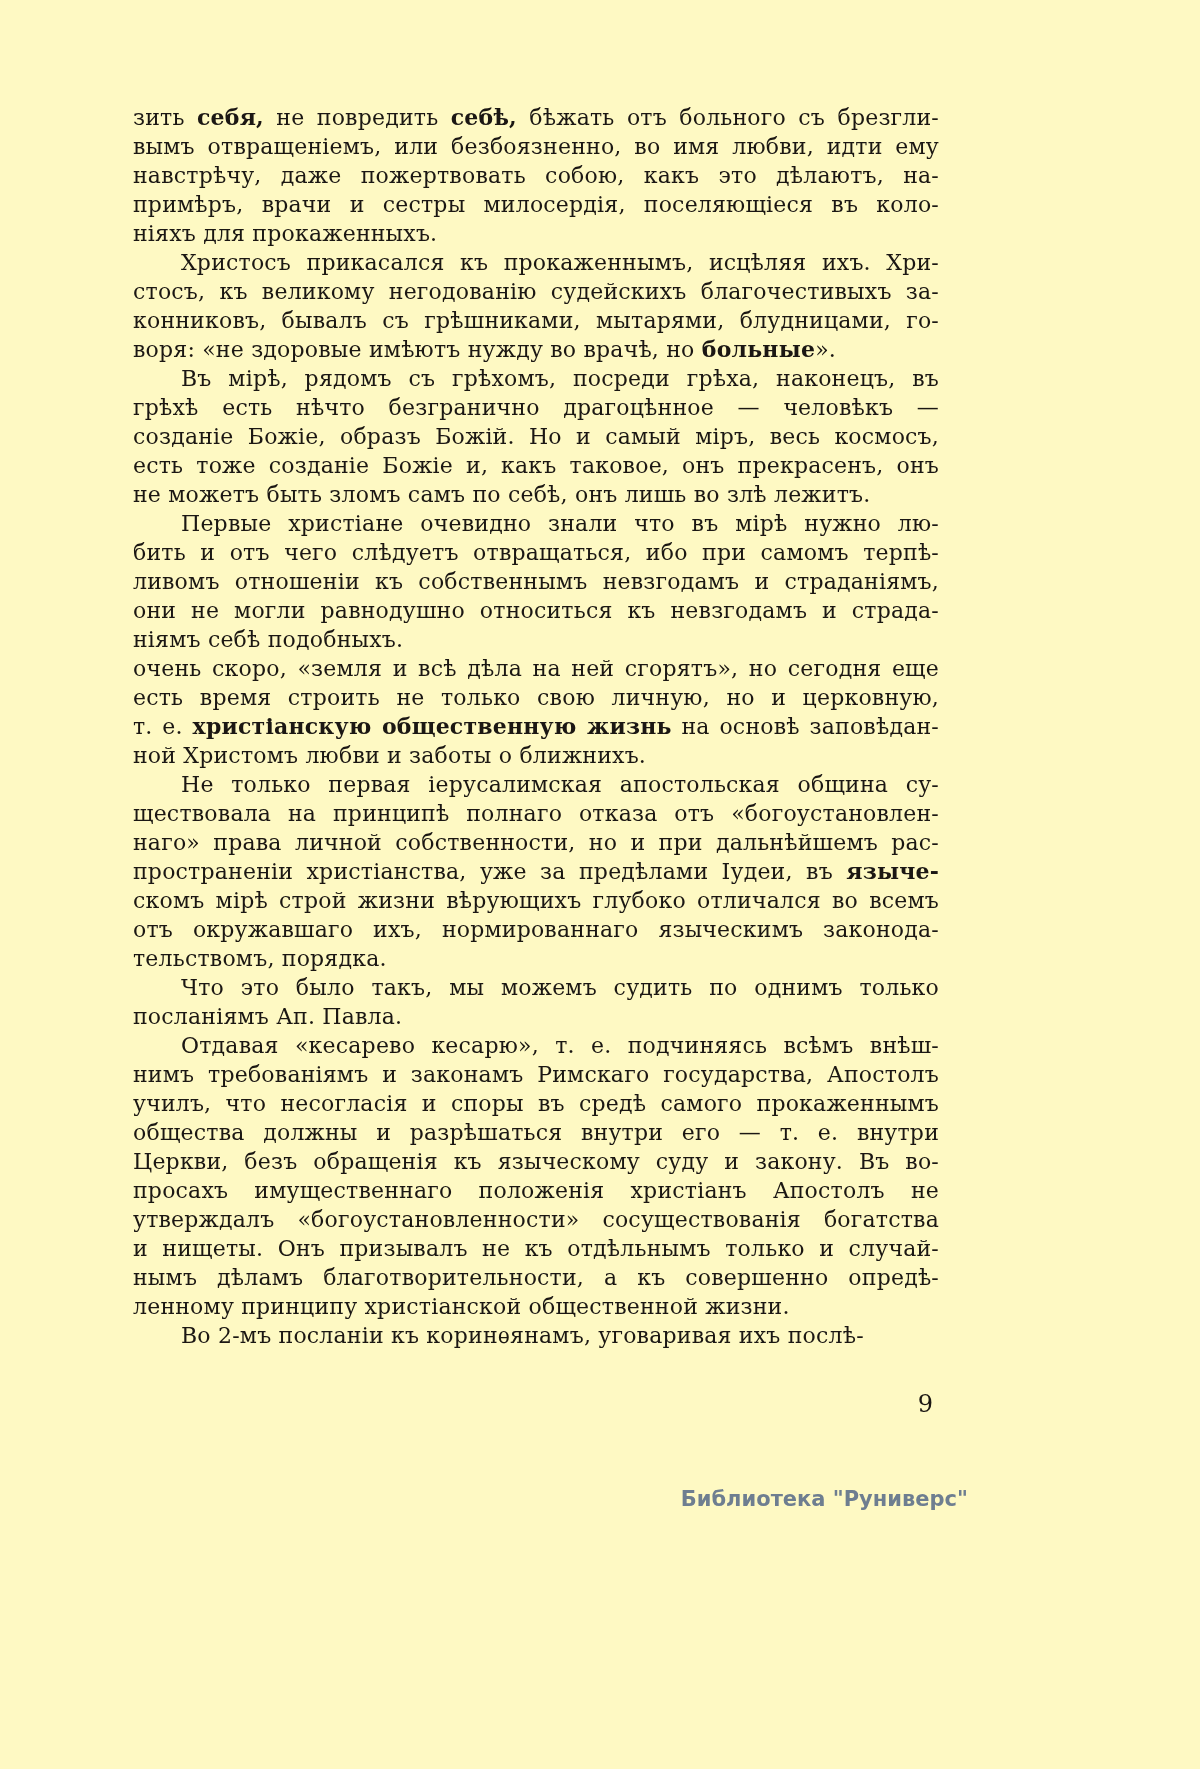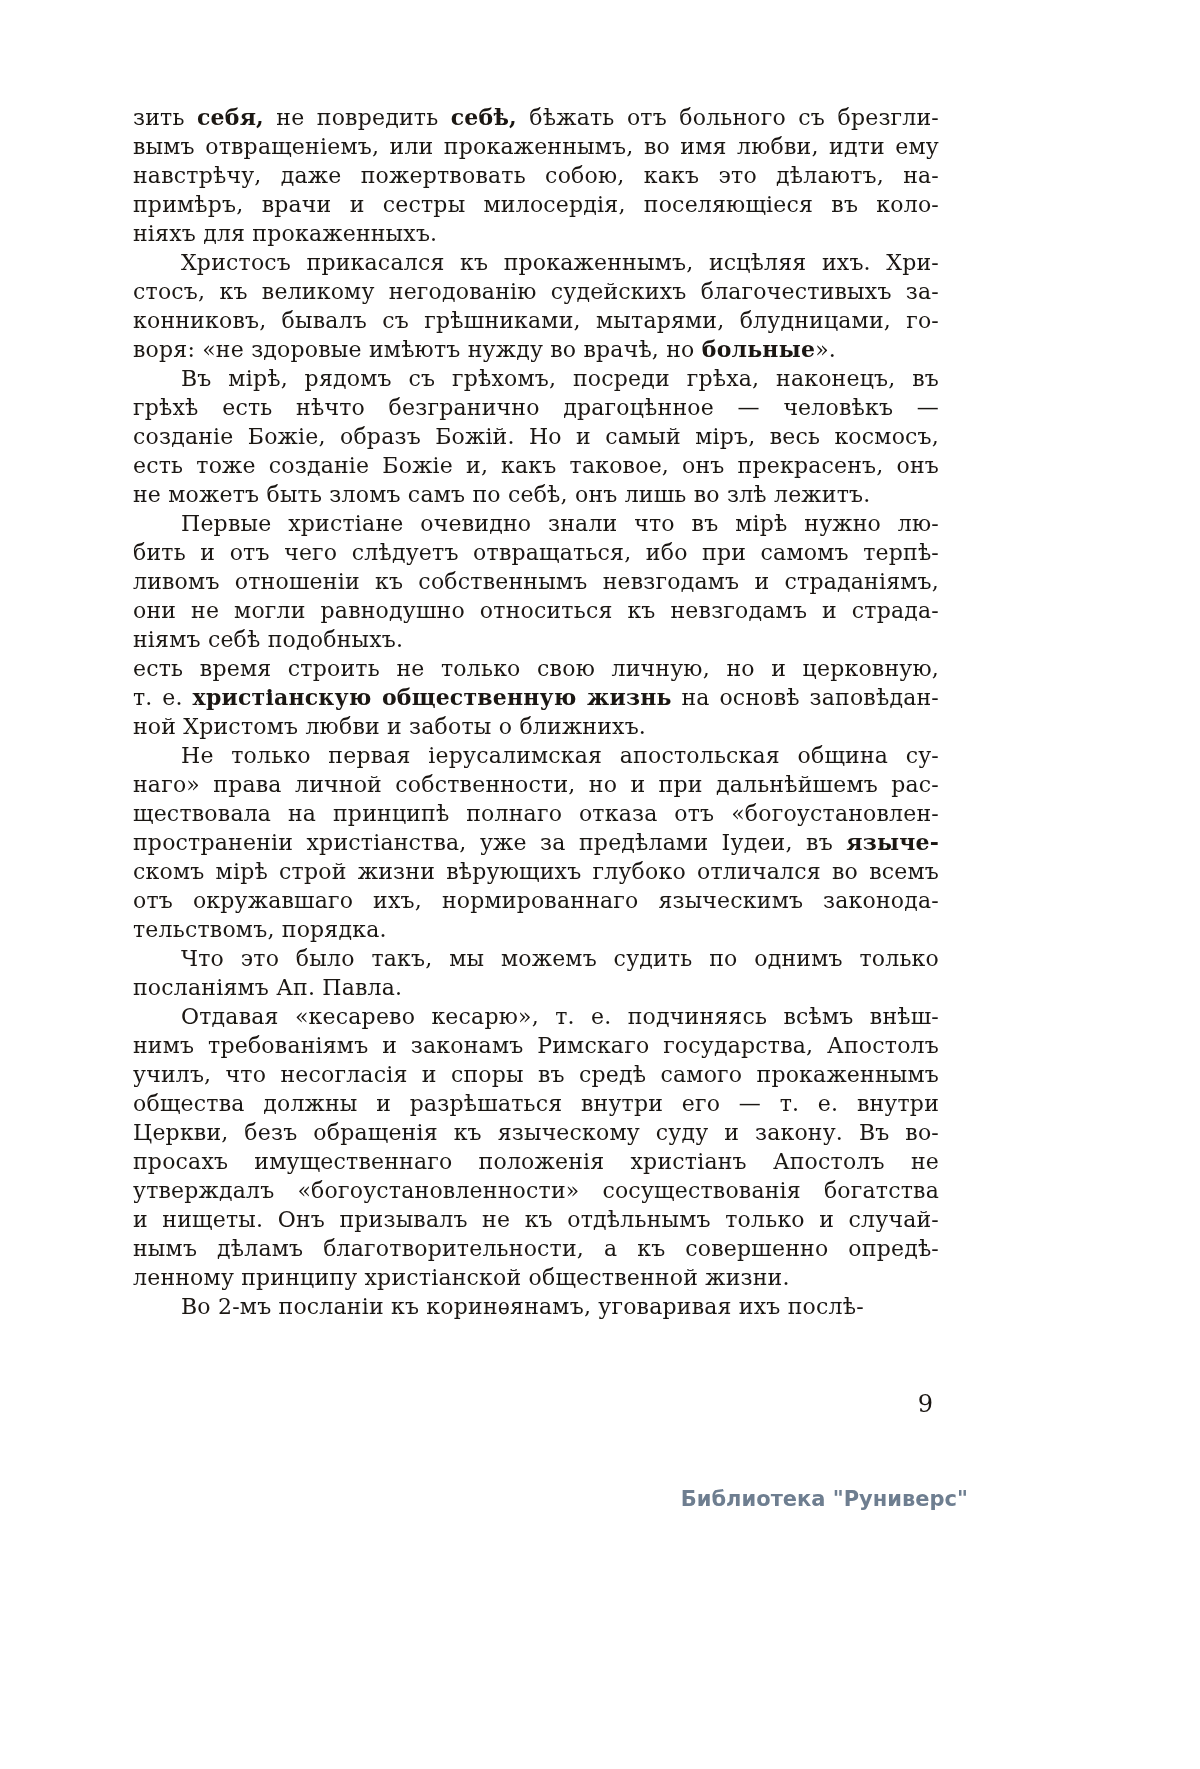--- a/index.html
+++ b/index.html
@@ -54,25 +54,25 @@
     right: 232px;
     font-family: "DejaVu Sans", "Liberation Sans", sans-serif;
     font-weight: bold;
     font-size: 21px;
     line-height: 25px;
   }
 </style>
 </head>
 <body>
 
-<div class="page" style="background: #ffffff; color: rgb(27, 23, 19);">
+<div class="page" style="background: #fef9c3; color: rgb(27, 23, 19);">
   <div class="text-block">
       <p class="para">
         <span class="line"><span>зить </span><strong>себя,</strong><span> не повредить </span><strong>себѣ,</strong><span> бѣжать отъ больного съ брезгли-</span></span>
-        <span class="line"><span>вымъ отвращеніемъ, или прокаженнымъ, во имя любви, идти ему</span></span>
+        <span class="line"><span>вымъ отвращеніемъ, или безбоязненно, во имя любви, идти ему</span></span>
         <span class="line"><span>навстрѣчу, даже пожертвовать собою, какъ это дѣлаютъ, на-</span></span>
         <span class="line"><span>примѣръ, врачи и сестры милосердія,  поселяющіеся въ коло-</span></span>
         <span class="line last"><span>ніяхъ для прокаженныхъ.</span></span>
       </p>
       <p class="para">
         <span class="line indent"><span>Христосъ прикасался къ прокаженнымъ, исцѣляя ихъ. Хри-</span></span>
         <span class="line"><span>стосъ, къ великому негодованію судейскихъ благочестивыхъ за-</span></span>
         <span class="line"><span>конниковъ, бывалъ съ грѣшниками, мытарями, блудницами, го-</span></span>
         <span class="line last"><span>воря: «не здоровые имѣютъ нужду во врачѣ, но </span><strong>больные</strong><span>».</span></span>
       </p>
@@ -84,28 +84,29 @@
         <span class="line last"><span>не можетъ быть зломъ самъ по себѣ, онъ лишь во злѣ лежитъ.</span></span>
       </p>
       <p class="para">
         <span class="line indent"><span>Первые христіане очевидно знали что въ мірѣ нужно лю-</span></span>
         <span class="line"><span>бить и отъ чего слѣдуетъ отвращаться, ибо при самомъ терпѣ-</span></span>
         <span class="line"><span>ливомъ отношеніи къ собственнымъ невзгодамъ и страданіямъ,</span></span>
         <span class="line"><span>они не могли равнодушно относиться къ невзгодамъ и страда-</span></span>
         <span class="line last"><span>ніямъ себѣ подобныхъ.</span></span>
       </p>
       <p class="para">
+        <span class="line"><span>очень скоро, «земля и всѣ дѣла на ней сгорятъ», но сегодня еще</span></span>
         <span class="line"><span>есть время строить не только свою личную, но и церковную,</span></span>
         <span class="line"><span>т. е. </span><strong>христіанскую общественную жизнь</strong><span> на основѣ заповѣдан-</span></span>
         <span class="line last"><span>ной Христомъ любви и заботы о ближнихъ.</span></span>
       </p>
       <p class="para">
         <span class="line indent"><span>Не только первая іерусалимская апостольская община су-</span></span>
+        <span class="line"><span>ществовала на принципѣ полнаго отказа отъ «богоустановлен-</span></span>
         <span class="line"><span>наго» права личной собственности, но и при дальнѣйшемъ рас-</span></span>
-        <span class="line"><span>ществовала на принципѣ полнаго отказа отъ «богоустановлен-</span></span>
         <span class="line"><span>пространеніи христіанства, уже за предѣлами Іудеи, въ </span><strong>языче-</strong></span>
         <span class="line"><span>скомъ мірѣ строй жизни вѣрующихъ глубоко отличался во всемъ</span></span>
         <span class="line"><span>отъ окружавшаго ихъ, нормированнаго языческимъ законода-</span></span>
         <span class="line last"><span>тельствомъ, порядка.</span></span>
       </p>
       <p class="para">
         <span class="line indent"><span>Что это было такъ, мы можемъ судить по однимъ только</span></span>
         <span class="line last"><span>посланіямъ Ап. Павла.</span></span>
       </p>
       <p class="para">

